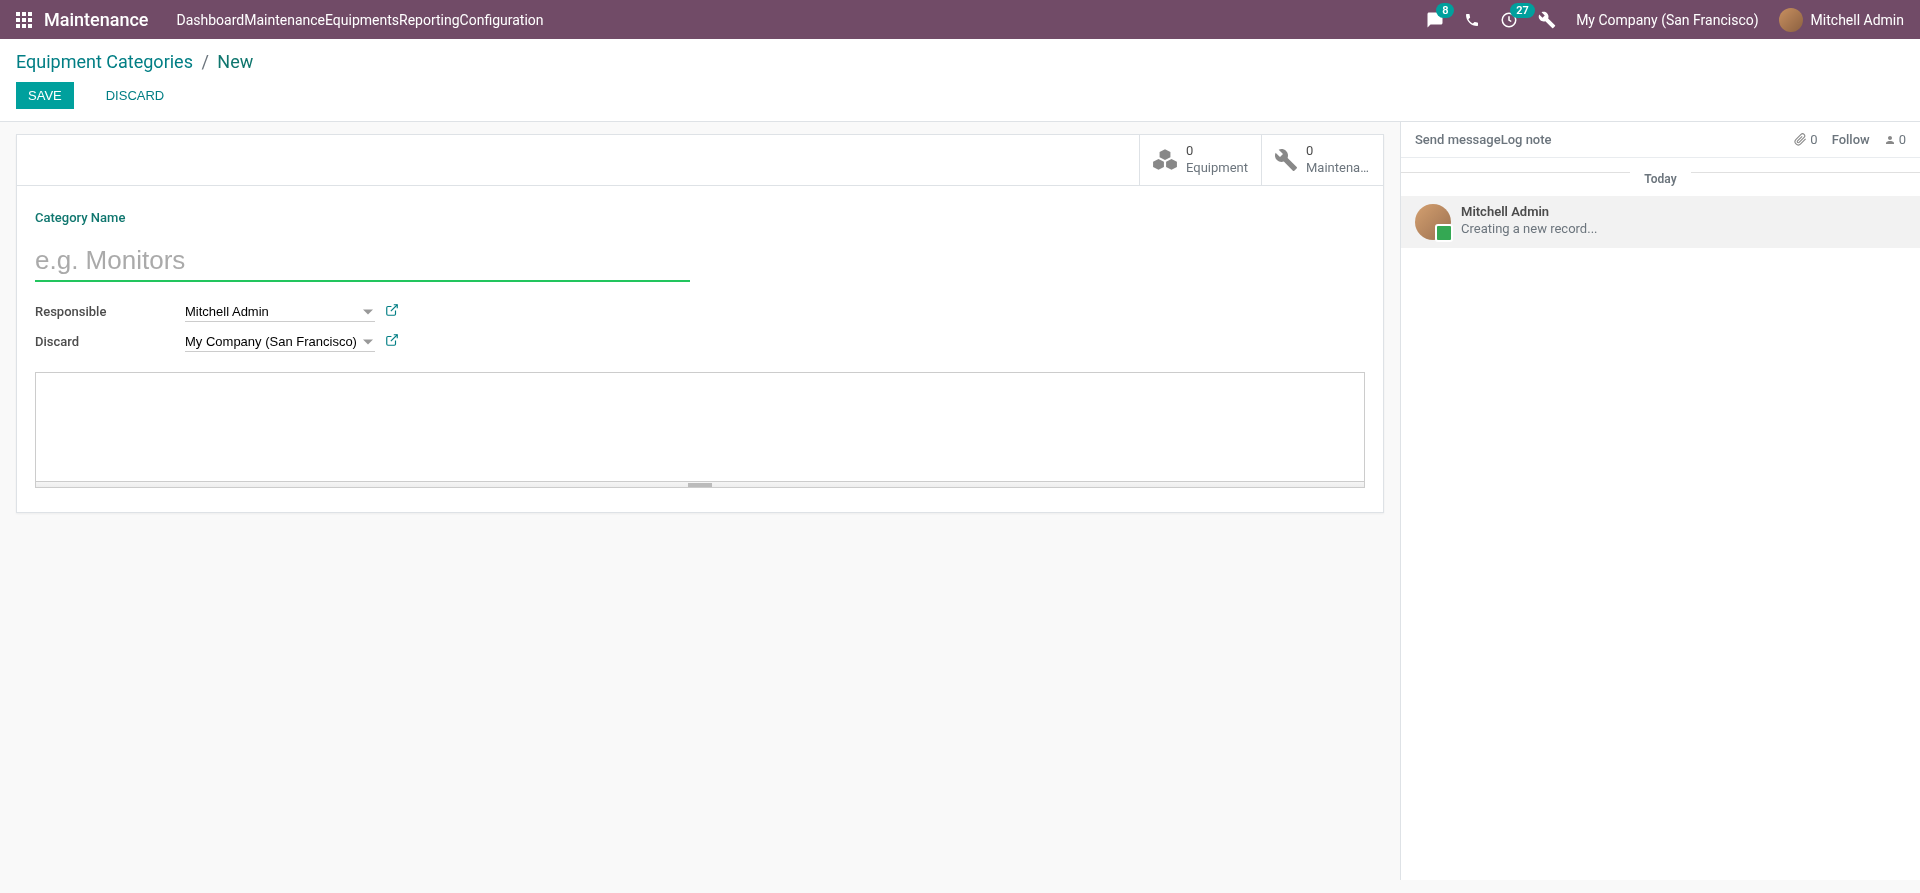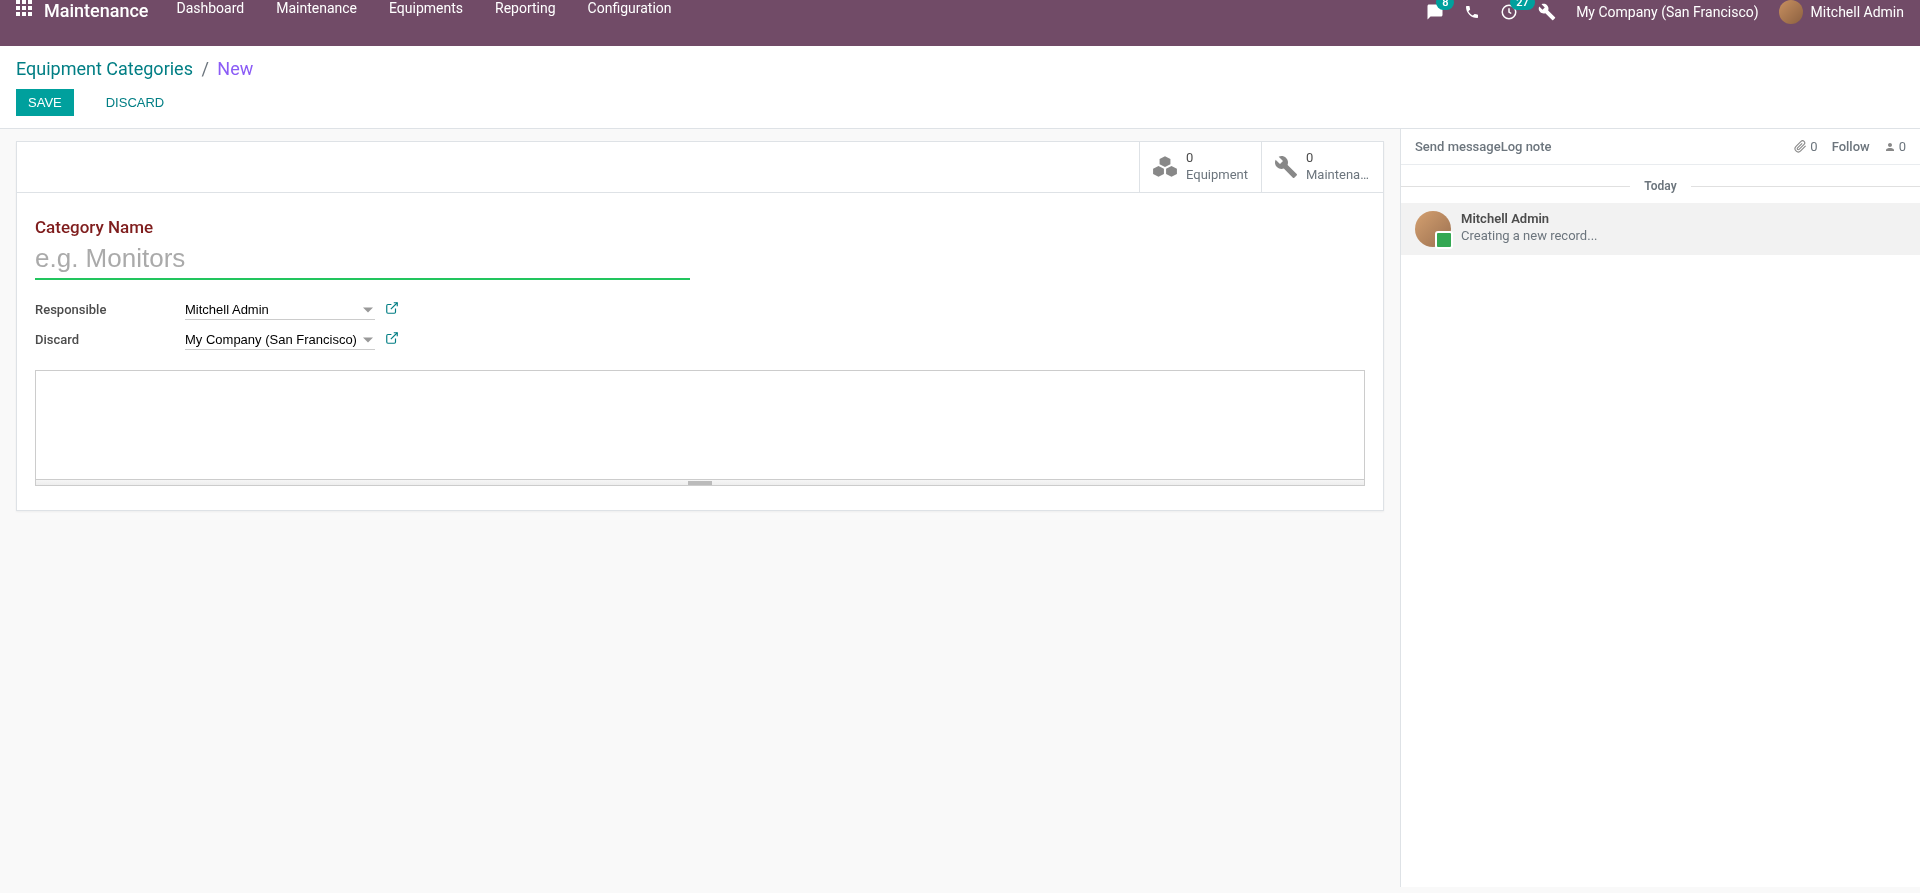--- a/index.html
+++ b/index.html
@@ -1,55 +1,55 @@
 <!DOCTYPE html>
 <html><head>
 <meta charset="utf-8">
 <style>
 * { box-sizing: border-box; margin: 0; padding: 0; }
 body { font-family: -apple-system, BlinkMacSystemFont, "Segoe UI", Roboto, "Helvetica Neue", Arial, sans-serif; font-size: 13px; color: #4c4c4c; background: #f9f9f9; }
 
 
-.navbar { background: #714B67; height: 46px; display: flex; align-items: flex-start; padding: 0 16px; color: #fff; }
+.navbar { background: #714B67; height: 39px; display: flex; align-items: center; padding: 0 16px; color: #fff; }
 .nav-apps { margin-right: 12px; display: flex; align-items: center; }
 .nav-brand { font-size: 18px; font-weight: 500; margin-right: 28px; color: #fff; }
-.nav-menu { display: flex; gap: 32px; }
+.nav-menu { display: flex; }
 .nav-menu-item { color: #fff; font-size: 14px; cursor: pointer; }
 .nav-right { margin-left: auto; display: flex; align-items: center; gap: 20px; }
 .nav-icon-wrap { position: relative; display: flex; align-items: center; }
 .badge { position: absolute; top: -8px; left: 10px; background: #00A09D; color: #fff; font-size: 11px; border-radius: 10px; padding: 1px 6px; font-weight: 600; }
 .nav-company { font-size: 14px; }
 .nav-user { display: flex; align-items: center; gap: 8px; font-size: 14px; }
 .avatar { width: 24px; height: 24px; border-radius: 50%; background: linear-gradient(135deg, #c89060, #8b6040); display: inline-block; }
 
 
 .control-panel { background: #fff; border-bottom: 1px solid #dee2e6; padding: 12px 16px; }
 .breadcrumb { font-size: 18px; color: #6c757d; margin-bottom: 10px; }
 .breadcrumb-link { color: #017e84; cursor: pointer; }
 .breadcrumb-sep { color: #6c757d; margin: 0 4px; }
-.breadcrumb-current { color: #8b5cf6; }
+.breadcrumb-current { color: #0f766e; }
 .cp-buttons { display: flex; gap: 20px; align-items: center; }
 .btn-save { background: #00A09D; color: #fff; border: none; padding: 6px 12px; font-size: 13px; font-weight: 500; cursor: pointer; text-transform: uppercase; }
 .btn-discard { background: transparent; color: #017e84; border: none; padding: 6px 12px; font-size: 13px; cursor: pointer; text-transform: uppercase; }
 
 
 .main { display: flex; }
 .form-area { flex: 1; padding: 12px 16px; }
 .form-sheet { background: #fff; border: 1px solid #dee2e6; box-shadow: 0 1px 2px rgba(0,0,0,0.05); }
 
 .button-box { display: flex; justify-content: flex-end; border-bottom: 1px solid #dee2e6; }
 .stat-button { display: flex; align-items: center; gap: 8px; padding: 8px 12px; border-left: 1px solid #dee2e6; width: 122px; cursor: pointer; color: #6c757d; }
 .stat-button svg { flex-shrink: 0; }
 .stat-text { display: flex; flex-direction: column; line-height: 1.3; overflow: hidden; }
 .stat-value { font-size: 13px; color: #4c4c4c; }
 .stat-label { font-size: 13px; white-space: nowrap; overflow: hidden; text-overflow: ellipsis; }
 
 .form-body { padding: 24px 18px; }
 .field-group { margin-bottom: 20px; }
-.field-label-top { font-size: 17px; color: #7f1d1d; font-weight: 500; margin-bottom: 2px; display: block; }
+.field-label-top { font-size: 13px; color: #0f766e; font-weight: 500; margin-bottom: 16px; display: block; }
 .input-title { width: 655px; border: none; border-bottom: 2px solid #22c55e; font-size: 26px; padding: 4px 0; outline: none; color: #4c4c4c; }
 .input-title::placeholder { color: #aaa; }
 
 .fields-row { display: flex; flex-direction: column; gap: 10px; margin-bottom: 20px; }
 .field-horizontal { display: flex; align-items: center; }
 .field-horizontal .fh-label { width: 150px; font-size: 13px; font-weight: 500; color: #4c4c4c; }
 .m2o-wrap { display: flex; align-items: center; gap: 10px; }
 .m2o-input { width: 190px; border: none; border-bottom: 1px solid #ccc; padding: 2px 0; font-size: 13px; outline: none; position: relative; }
 .m2o-container { position: relative; display: inline-block; }
 .m2o-caret { position: absolute; right: 2px; top: 50%; transform: translateY(-50%); pointer-events: none; }
@@ -61,21 +61,21 @@
 
 
 .chatter { width: 520px; border-left: 1px solid #dee2e6; background: #fff; display: flex; flex-direction: column; min-height: calc(100vh - 135px); }
 .chatter-top { display: flex; align-items: center; padding: 10px 14px; border-bottom: 1px solid #e9ecef; color: #6c757d; font-size: 13px; }
 .chatter-btn { cursor: pointer; color: #6c757d; font-weight: 500; }
 .chatter-spacer { flex: 1; }
 .chatter-followers { display: flex; align-items: center; gap: 14px; }
 .chat-stat { display: flex; align-items: center; gap: 3px; }
 
 .chatter-body { flex: 1; }
-.date-sep { display: flex; align-items: center; margin: 14px 0 10px; }
+.date-sep { display: flex; align-items: flex-start; margin: 14px 0 10px; }
 .date-sep::before, .date-sep::after { content: ""; flex: 1; border-top: 1px solid #e0e0e0; }
 .date-sep span { padding: 0 14px; font-size: 12px; color: #6c757d; font-weight: 600; }
 
 .message { display: flex; gap: 10px; padding: 8px 14px; background: #f2f2f2; }
 .msg-avatar { width: 36px; height: 36px; border-radius: 50%; background: linear-gradient(135deg, #d4a070, #9b7050); flex-shrink: 0; position: relative; }
 .msg-avatar::after { content: ""; position: absolute; bottom: -2px; right: -2px; width: 14px; height: 14px; background: #34a853; border: 2px solid #fff; border-radius: 3px; }
 .msg-content { flex: 1; }
 .msg-author { font-weight: 600; font-size: 13px; color: #4c4c4c; margin-bottom: 2px; }
 .msg-body { font-size: 13px; color: #6c757d; }
 </style>

